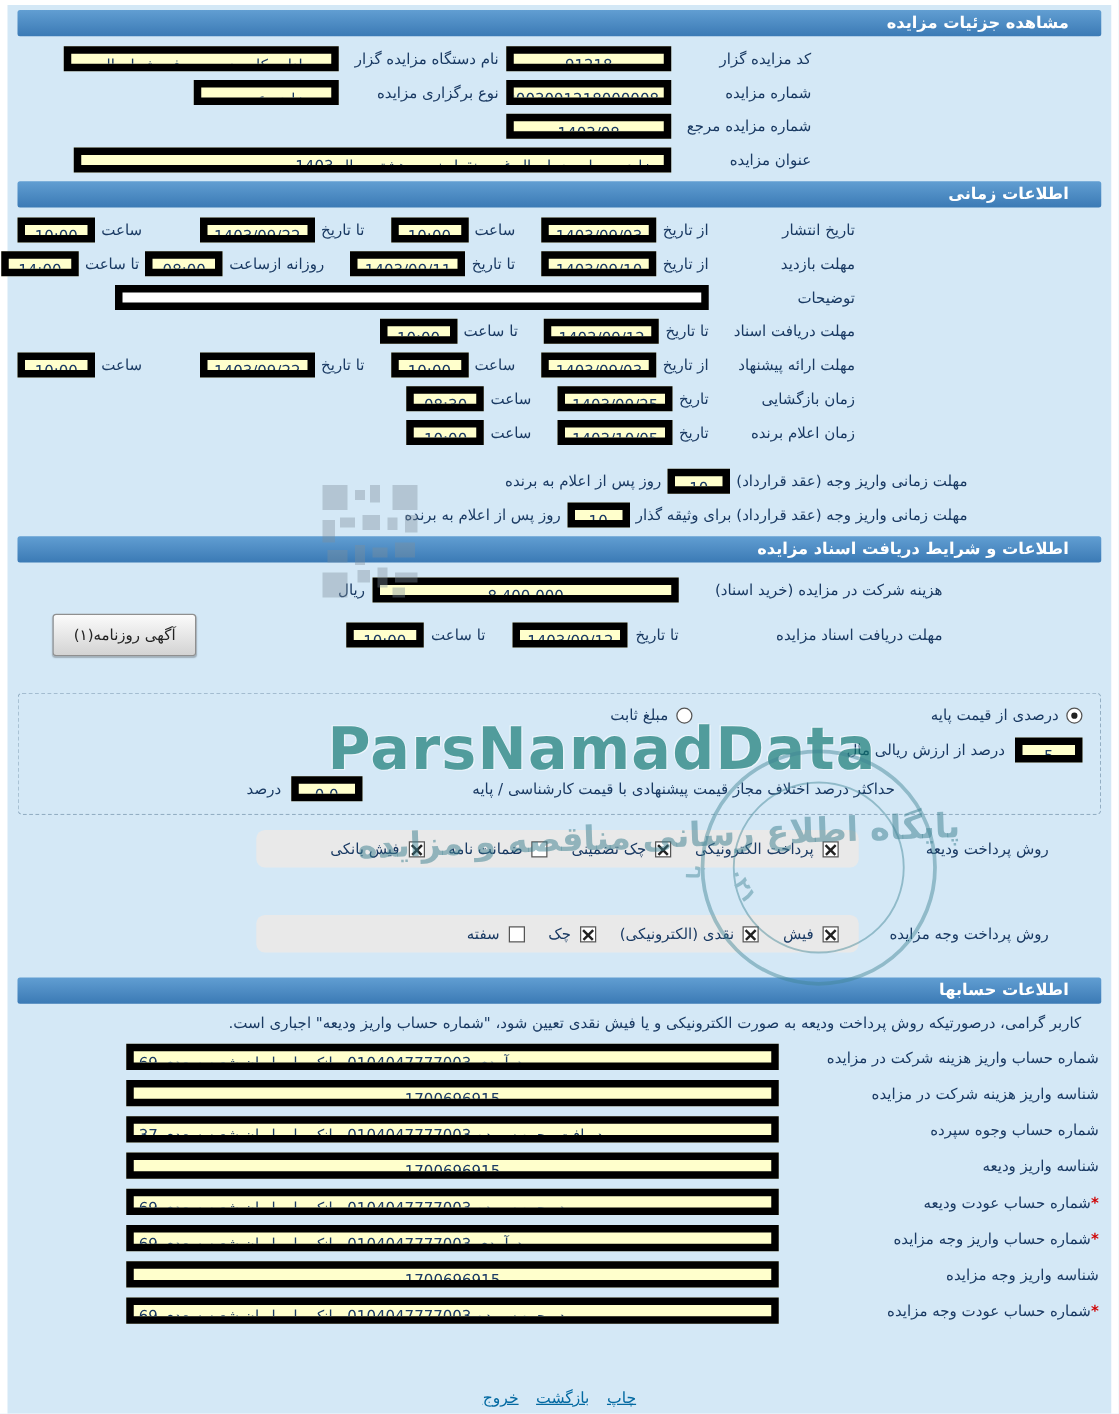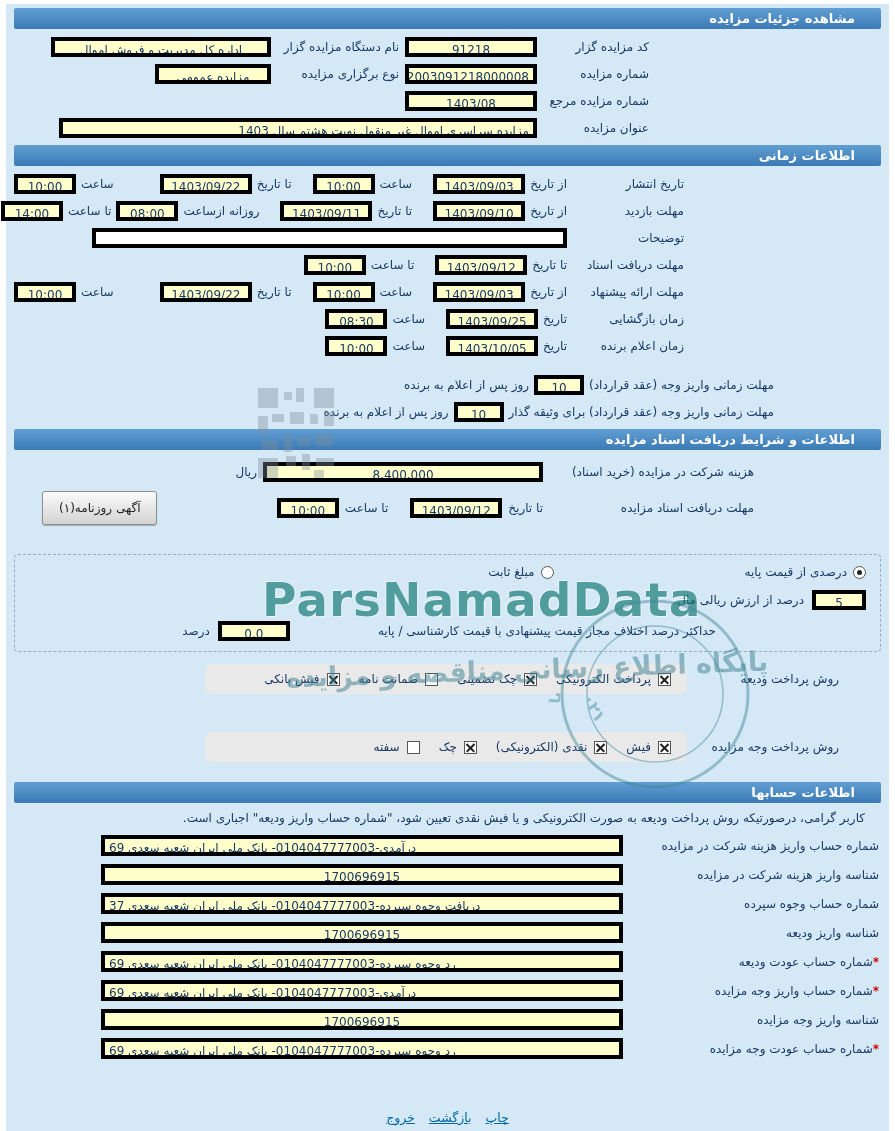--- a/index.html
+++ b/index.html
@@ -1,25 +1,25 @@
 <!DOCTYPE html>
 <html lang="fa" dir="rtl"><head>
 <meta charset="utf-8">
 <style>
 *{box-sizing:border-box;margin:0;padding:0}
 body{width:895px;height:1131px;background:#fff;font-family:"DejaVu Sans","Liberation Sans",sans-serif;font-size:12px;color:#1a3a63;direction:rtl;position:relative;overflow:hidden}
 .page{position:absolute;top:4px;right:6px;left:6px;bottom:0;background:#d4e8f6}
 .bar{height:21px;margin:4px 8px 0;background:linear-gradient(180deg,#619ed2,#3b7ab5);border-radius:2px;color:#fff;font-weight:bold;font-size:13px;display:flex;align-items:center;padding:0 26px 0 8px}
 .lbl{white-space:nowrap}
-.inp{background:#ffffcc;border:4px solid #000000;height:20px;line-height:18px;padding:0 4px;text-align:center;white-space:nowrap;overflow:hidden;flex:none}
+.inp{background:#ffffcc;border:6px solid #000000;height:20px;line-height:18px;padding:0 4px;text-align:center;white-space:nowrap;overflow:hidden;flex:none}
 .inp.white{background:#fff}
 .ta-right{text-align:right}
 .ta-left{text-align:left}
 .w132{width:132px}.w220{width:220px}.w116{width:116px}.w478{width:478px}
-.date{width:92px}.time{width:62px}.w50{width:50px}.w245{width:280px}.w54{width:54px}.w60{width:72px}.w475{width:475px}
+.date{width:92px}.time{width:62px}.w50{width:50px}.w245{width:245px}.w54{width:54px}.w60{width:57px}.w475{width:475px}
 .mr16{margin-right:16px}
 .push{margin-right:auto}
 .g-rows{padding:8px 240px 0 8px}
 .g-row{display:flex;align-items:center;gap:6px;margin-bottom:7px}
 .g-lbl{min-width:106px}
 .g-lbl2{min-width:122px}
 .t-rows{padding:8px 205px 0 8px}
 .t-rows-pay{padding:12px 115px 0 8px}
 .t-row{display:flex;align-items:center;gap:5px;margin-bottom:7px;min-height:20px}
 .t-lbl{min-width:112px}

